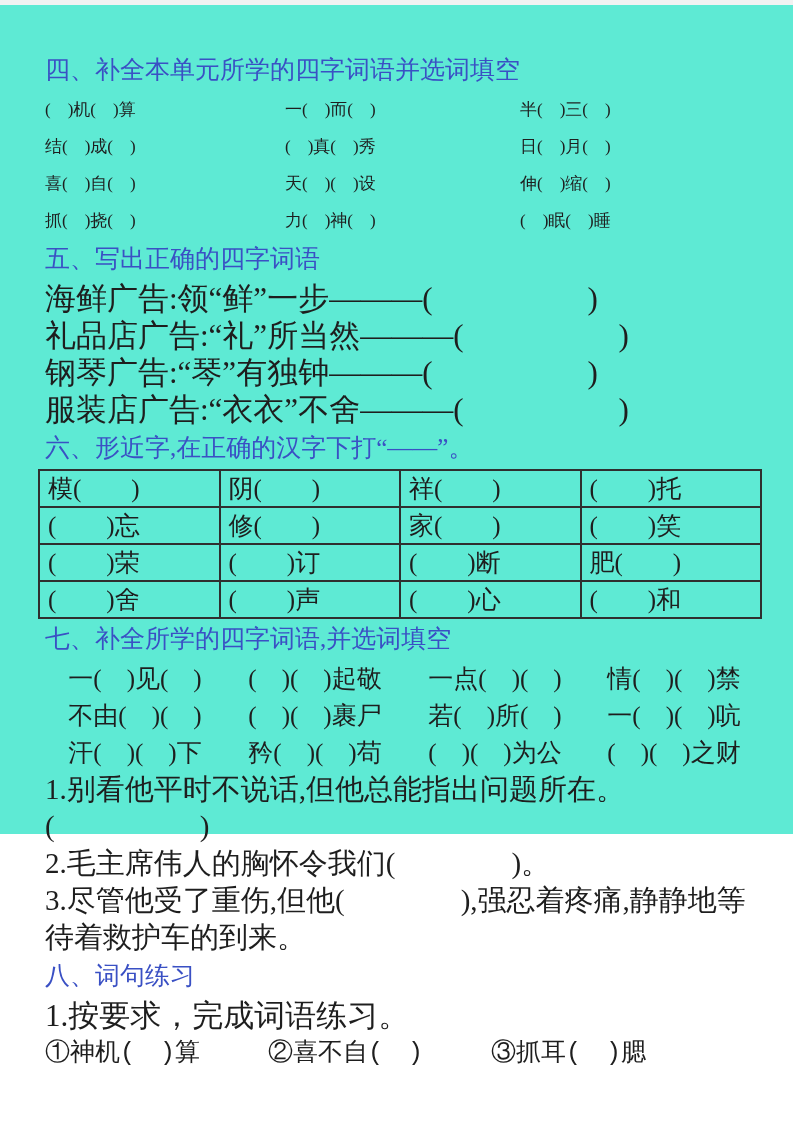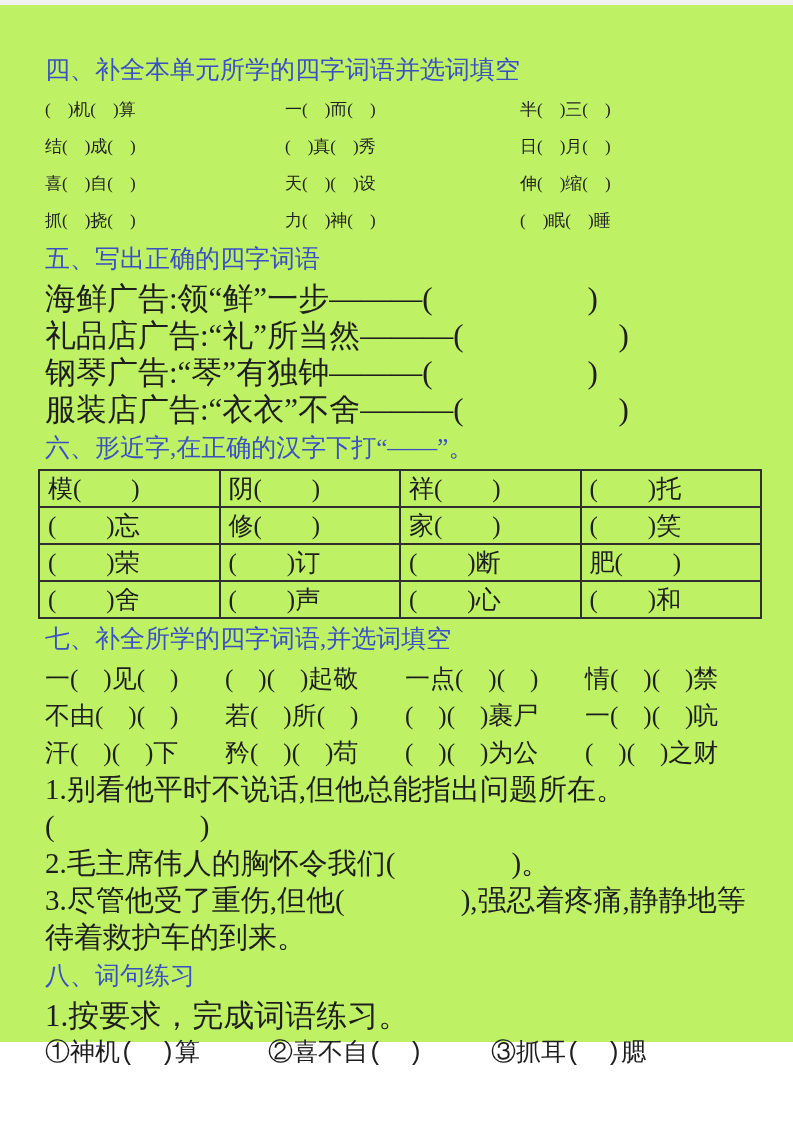--- a/index.html
+++ b/index.html
@@ -5,22 +5,22 @@
   * { margin:0; padding:0; box-sizing:border-box; }
   html,body { background:#ffffff; }
   body {
     width:793px; height:1122px;
     font-family:"Liberation Serif","DejaVu Serif",serif;
     color:#1e1e1e;
     overflow:hidden;
   }
   .page {
     position:relative;
-    width:793px; height:1042px;
-    background:#bef264;
+    width:793px; height:834px;
+    background:#5eead4;
     padding:50px 30px 0 45px;
   }
   .scan-artifact {
     position:absolute; top:0; left:0; right:0; height:5px;
     background:#f2f2f2;
   }
   .heading {
     color:#3a50c4;
     font-size:25px;
     line-height:33px;
@@ -31,20 +31,21 @@
     display:grid;
     grid-template-columns:240px 235px 1fr;
     font-size:17px;
     line-height:37px;
   }
   .row4 {
     display:grid;
     grid-template-columns:180px 180px 180px 1fr;
     font-size:25px;
     line-height:37px;
+    text-align:center;
   }
   .cell { white-space:pre-wrap; }
   .line {
     font-size:31px;
     line-height:37px;
     white-space:pre-wrap;
   }
   table.formtable {
     border-collapse:collapse;
     width:724px;
@@ -143,22 +144,22 @@
   <div class="heading">七、补全所学的四字词语,并选词填空</div>
   <div>
     <div class="row4">
       <span class="cell">一(　)见(　)</span>
       <span class="cell">(　)(　)起敬</span>
       <span class="cell">一点(　)(　)</span>
       <span class="cell">情(　)(　)禁</span>
     </div>
     <div class="row4">
       <span class="cell">不由(　)(　)</span>
+      <span class="cell">(　)(　)裹尸</span>
       <span class="cell">若(　)所(　)</span>
-      <span class="cell">(　)(　)裹尸</span>
       <span class="cell">一(　)(　)吭</span>
     </div>
     <div class="row4">
       <span class="cell">汗(　)(　)下</span>
       <span class="cell">矜(　)(　)苟</span>
       <span class="cell">(　)(　)为公</span>
       <span class="cell">(　)(　)之财</span>
     </div>
   </div>
   <div>

